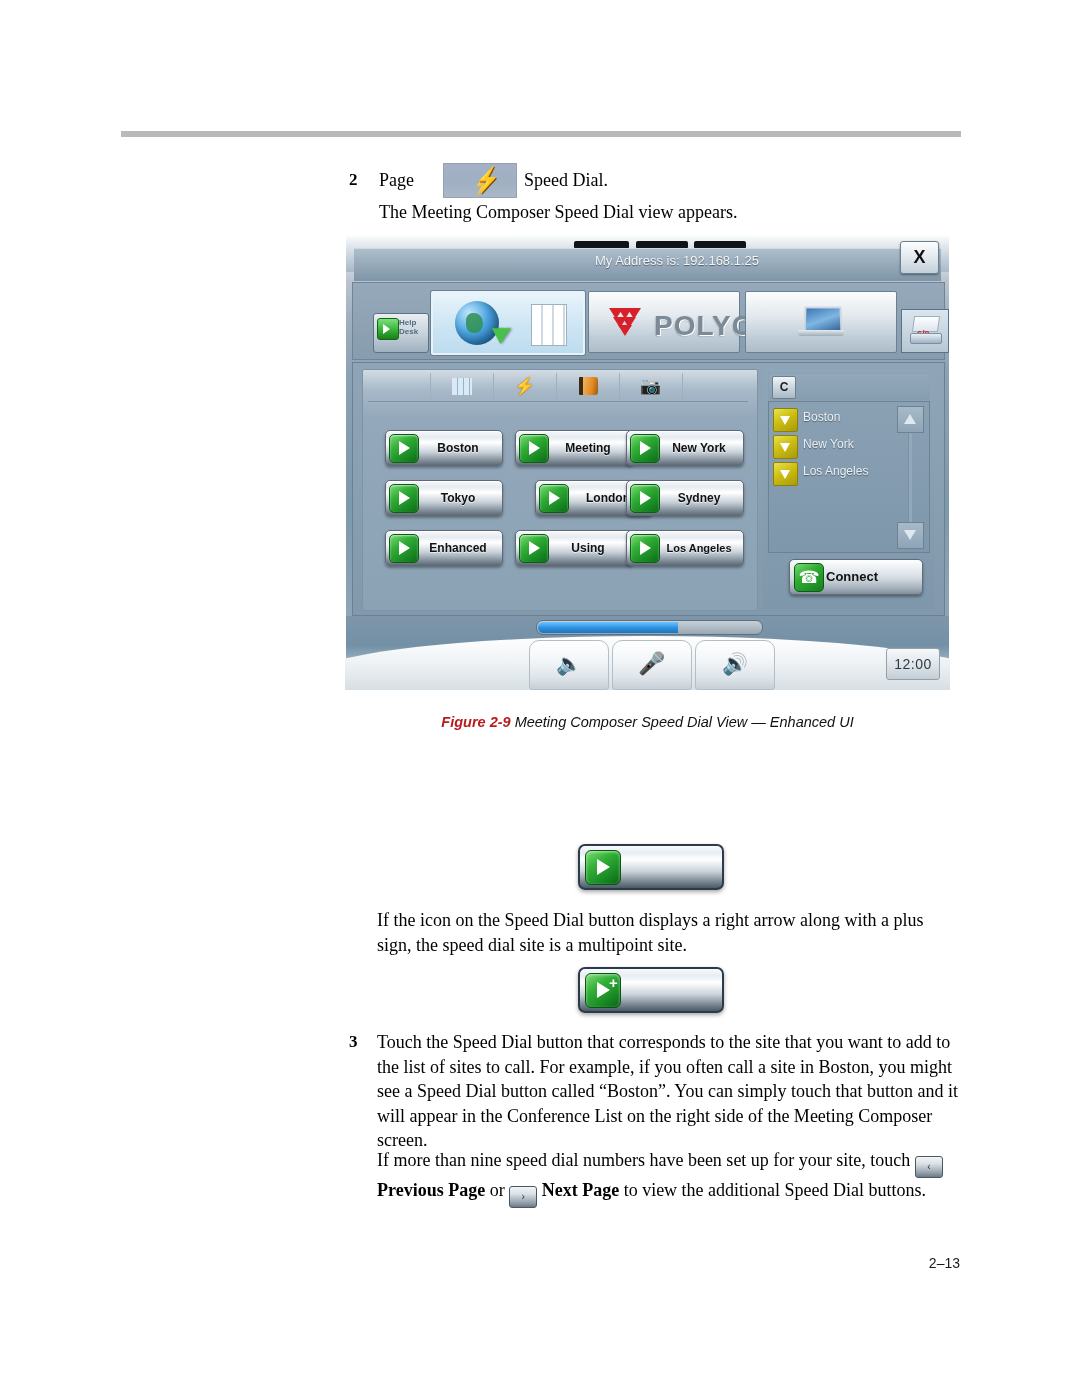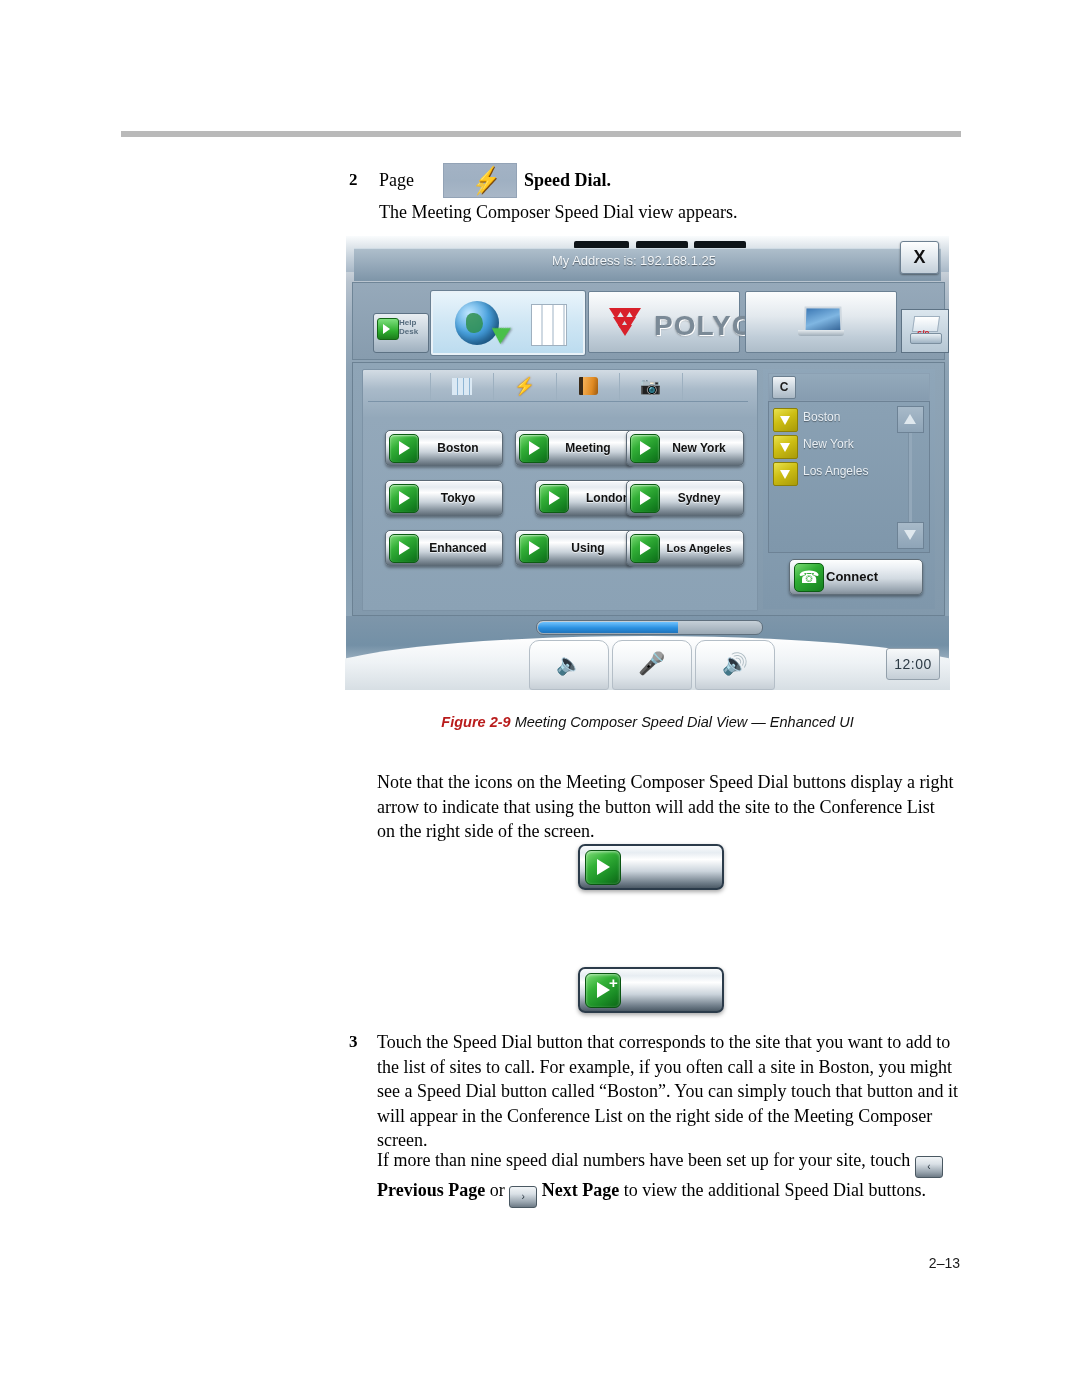--- a/index.html
+++ b/index.html
@@ -46,21 +46,21 @@
     text-shadow:1px 1px 0 #7a4a10;
     transform:scaleX(.8);
   }
   .sd-icon-tile .bolt2{
     position:absolute;left:27px;top:12px;
     font-size:19px;line-height:19px;color:#4a4a52;
     transform:scaleX(.75) rotate(4deg);opacity:.85;
   }
   .step2-label{
     position:absolute;left:524px;top:170px;
-    font-weight:bold;font-size:18px;
+    font-weight:normal;font-size:18px;
   }
   .step2-sub{
     position:absolute;left:379px;top:202px;font-size:18px;
   }
 
   
   .shot{
     position:absolute;left:345px;top:235px;width:605px;height:455px;
     background:#ffffff;
     overflow:hidden;
@@ -88,20 +88,21 @@
     position:absolute;left:8px;top:12px;width:587px;height:32px;
     background:linear-gradient(180deg,#aebecb 0%,#93a7b8 55%,#7e95a8 100%);
     border-top:1px solid #cfdbe4;
   }
   .addr-text{
     position:absolute;left:0;top:4px;width:560px;
     text-align:center;
     font-family:"Liberation Sans", sans-serif;
     font-size:13px;color:#f2f6f9;
     text-shadow:0 1px 1px rgba(0,0,0,.45);
+    padding-left:43px;
   }
   .close-btn{
     position:absolute;left:554px;top:5px;width:37px;height:31px;
     background:linear-gradient(180deg,#fdfefe 0%,#e5ebf0 45%,#c3cfd9 100%);
     border:1px solid #6d8091;border-radius:3px;
     box-shadow:0 1px 2px rgba(0,0,0,.4);
     font-family:"Liberation Sans", sans-serif;
     font-weight:bold;font-size:18px;color:#111;
     text-align:center;line-height:31px;
   }
@@ -641,25 +642,25 @@
       </div>
 
     </div>
   </div>
 
   <div class="fig-cap">
     <b>Figure 2-9</b>
     <span>Meeting Composer Speed Dial View — Enhanced UI</span>
   </div>
 
-  <div class="para p1">Note that the icons on the Meeting Composer Speed Dial buttons display a right arrow to indicate that using the button will add the site to the Conference List on the right side of the screen.</div>
   <div class="demo-btn db1">
     <div class="gi2"></div>
   </div>
 
+  <div class="para p2">If the icon on the Speed Dial button displays a right arrow along with a plus sign, the speed dial site is a multipoint site.</div>
   <div class="demo-btn db2">
     <div class="gi2">
       <span class="plus">+</span>
     </div>
   </div>
 
   <div class="step3-num">3</div>
   <div class="p3">Touch the Speed Dial button that corresponds to the site that you want to add to the list of sites to call. For example, if you often call a site in Boston, you might see a Speed Dial button called “Boston”. You can simply touch that button and it will appear in the Conference List on the right side of the Meeting Composer screen.</div>
 
   <div class="p4">

